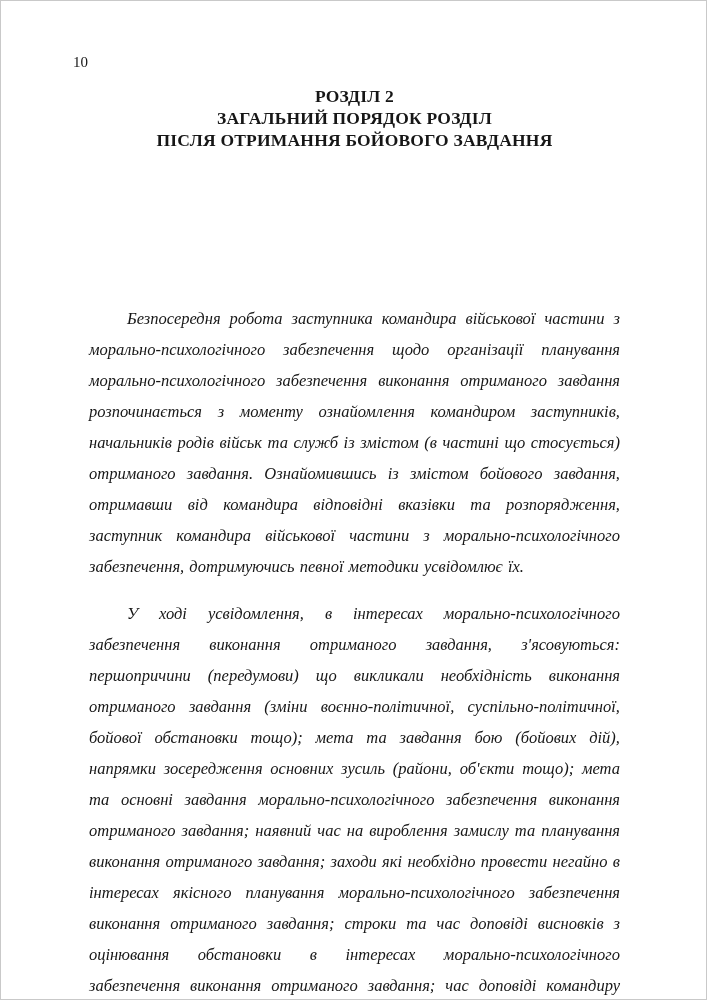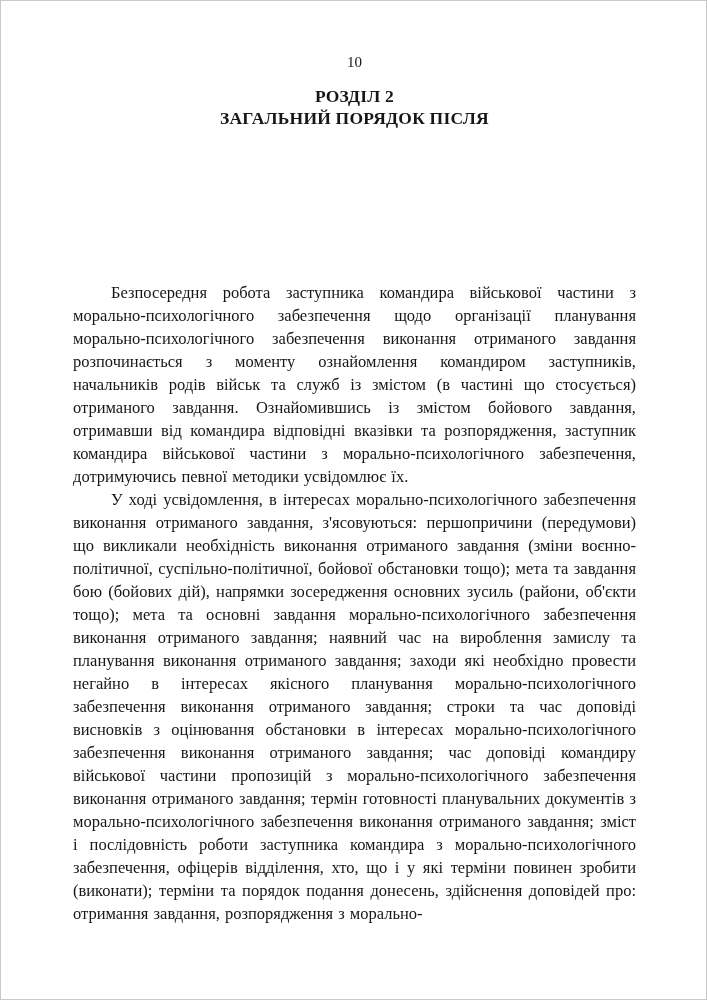--- a/index.html
+++ b/index.html
@@ -13,58 +13,60 @@
     height: 1000px;
     box-sizing: border-box;
     background: #ffffff;
     border: 1px solid #c9c9c9;
     font-family: "Liberation Serif", "DejaVu Serif", serif;
     color: #161616;
     padding: 52px 70px 0 72px;
     overflow: hidden;
   }
   .page-number {
-    text-align: center;
+    text-align: left;
     font-size: 15px;
     line-height: 18px;
     margin-bottom: 14px;
   }
   .chapter-heading {
     margin: 4px;
     text-align: center;
     font-weight: bold;
     font-size: 17.5px;
     line-height: 22px;
     letter-spacing: 0.2px;
   }
   .chapter-heading span {
     display: block;
   }
   .body-text {
     margin-top: 152px;
   }
   .body-text p {
-    margin: 0;
+    margin: 16px;
     font-size: 16.5px;
-    line-height: 23px;
+    line-height: 31px;
     text-align: justify;
     text-indent: 38px;
     word-spacing: 1px;
+    font-style: italic;
   }
 </style>
 </head>
 <body>
 
 <div class="page">
 
   <div class="page-number">10</div>
 
   <h1 class="chapter-heading">
     <span>РОЗДІЛ 2</span>
-    <span>ЗАГАЛЬНИЙ ПОРЯДОК ПІСЛЯ</span>
+    <span>ЗАГАЛЬНИЙ ПОРЯДОК РОЗДІЛ</span>
+    <span>ПІСЛЯ ОТРИМАННЯ БОЙОВОГО ЗАВДАННЯ</span>
   </h1>
 
   <div class="body-text">
     <p>Безпосередня робота заступника командира військової частини з морально-психологічного забезпечення щодо організації планування морально-психологічного забезпечення виконання отриманого завдання розпочинається з моменту ознайомлення командиром заступників, начальників родів військ та служб із змістом (в частині що стосується) отриманого завдання. Ознайомившись із змістом бойового завдання, отримавши від командира відповідні вказівки та розпорядження, заступник командира військової частини з морально-психологічного забезпечення, дотримуючись певної методики усвідомлює їх.</p>
     <p>У ході усвідомлення, в інтересах морально-психологічного забезпечення виконання отриманого завдання, з'ясовуються: першопричини (передумови) що викликали необхідність виконання отриманого завдання (зміни воєнно-політичної, суспільно-політичної, бойової обстановки тощо); мета та завдання бою (бойових дій), напрямки зосередження основних зусиль (райони, об'єкти тощо); мета та основні завдання морально-психологічного забезпечення виконання отриманого завдання; наявний час на вироблення замислу та планування виконання отриманого завдання; заходи які необхідно провести негайно в інтересах якісного планування морально-психологічного забезпечення виконання отриманого завдання; строки та час доповіді висновків з оцінювання обстановки в інтересах морально-психологічного забезпечення виконання отриманого завдання; час доповіді командиру військової частини пропозицій з морально-психологічного забезпечення виконання отриманого завдання; термін готовності планувальних документів з морально-психологічного забезпечення виконання отриманого завдання; зміст і послідовність роботи заступника командира з морально-психологічного забезпечення, офіцерів відділення, хто, що і у які терміни повинен зробити (виконати); терміни та порядок подання донесень, здійснення доповідей про: отримання завдання, розпорядження з морально-</p>
   </div>
 
 </div>
 
 </body></html>

